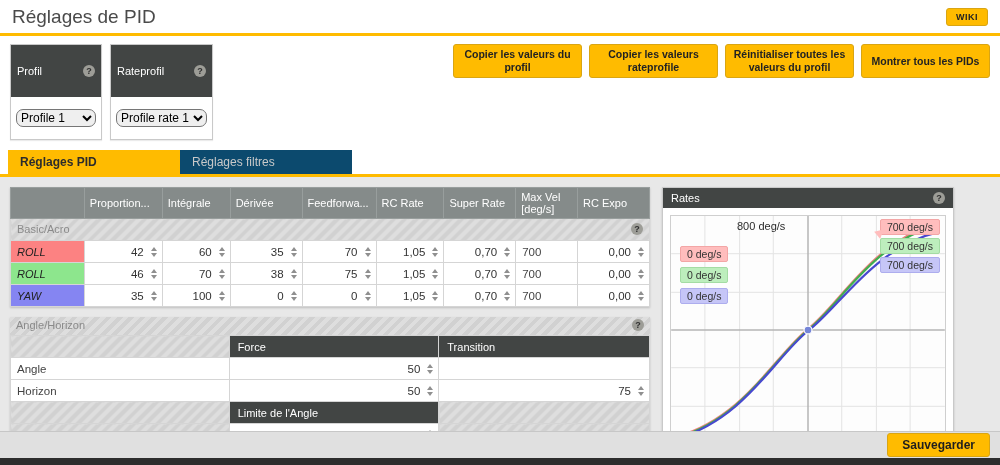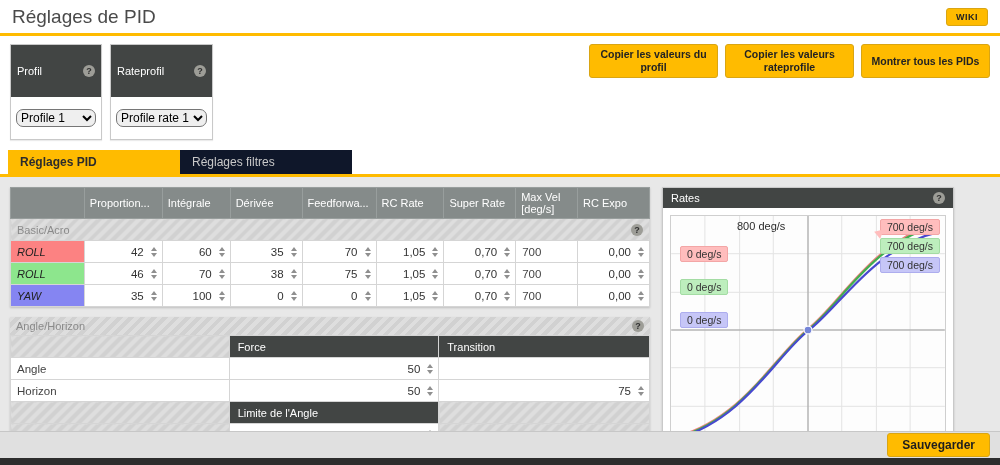--- a/index.html
+++ b/index.html
@@ -19,34 +19,34 @@
   .profile-head { background:#424544; color:#fff; font-size:11px; padding:20px 6px; display:flex; align-items:center; justify-content:space-between; gap:18px; }
   .help-circle { width:12px; height:12px; border-radius:50%; background:#9d9d97; color:#2f2f2f; font-size:9px; font-weight:bold; text-align:center; line-height:12px; flex:none; }
   .profile-box select { margin:12px 5px; font-size:12px; min-width:80px;border-radius:7px; }
   .action-buttons { display:flex; gap:7px; }
   .action-btn { width:129px; min-height:34px; background:#ffbb00; border:1px solid #d9a513; border-radius:3px; color:#222; font-size:10.5px; font-weight:bold; line-height:1.25; text-align:center; padding:3px 6px; cursor:pointer; font-family:"Liberation Sans",sans-serif; }
 
   
   .tabs { display:flex; background:#fff; padding-left:8px; }
   .tab { min-width:172px; padding:5px 12px; font-size:12px; cursor:pointer; }
   .tab.active { background:#ffbb00; color:#2c2c2c; font-weight:bold; }
-  .tab.inactive { background:#0f172a; color:#c9c9c9; }
+  .tab.inactive { background:#0c4a6e; color:#c9c9c9; }
   .tabline { height:3px; background:#ffbb00; }
 
   
   .content { display:flex; gap:12px; padding:10px; height:307px; background:#e8e8e8; align-items:flex-start; }
   .left-col { width:640px; flex:none; }
   .right-col { width:292px; flex:none; }
 
   table { border-collapse:collapse; background:#fff; width:640px; box-shadow:0 1px 2px rgba(0,0,0,.18); }
   th { background:#858b8a; color:#fff; font-weight:normal; font-size:11px; text-align:left; padding:3px 5px; border:1px solid #98
   9e9d; border:1px solid #989e9d; height:30px; vertical-align:middle; }
   td { border:1px solid #d5d5d5; font-size:11.5px; background:#fff; height:22px; }
   .section-cell, .section-bar { background:repeating-linear-gradient(135deg,#dedede 0px,#dedede 4px,#d1d1d1 4px,#d1d1d1 8px); color:#8a8a8a; font-size:11px; }
-  .section-flex { display:flex; align-items:center; justify-content:space-between; padding:8px 6px; height:18px; }
+  .section-flex { display:flex; align-items:flex-start; justify-content:space-between; padding:2px 6px; height:18px; }
   td.axis { font-size:11px; color:#222; padding:3px 6px;font-style:italic; }
   td.axis.roll { background:#fc8282; }
   td.axis.pitch { background:#8de68d; }
   td.axis.yaw { background:#8585f2; }
   td.num { padding:2px 3px; }
   .numcell { display:flex; align-items:center; justify-content:flex-end; }
   .val { text-align:right; color:#333; }
   .stepper { display:inline-flex; flex-direction:column; gap:2px; margin-left:5px; padding:1px 2px; cursor:pointer; }
   .stepper i { display:block; width:0; height:0; border-left:3.5px solid transparent; border-right:3.5px solid transparent; }
   .stepper .a-up { border-bottom:4px solid #8f8f8f; }
@@ -58,21 +58,21 @@
   .panel { margin-top:10px; box-shadow:0 1px 2px rgba(0,0,0,.18); background:#fff; width:640px; }
   .panel table { box-shadow:none; }
 
   
   .rates-panel { background:#fff; border:1px solid #c9c9c9; box-shadow:0 1px 2px rgba(0,0,0,.18); width:292px; }
   .rates-head { background:#424544; color:#fff; font-size:11px; padding:3px 8px; display:flex; align-items:center; justify-content:space-between; height:20px; }
   .graph-wrap { position:relative; padding:7px; }
   .graph-wrap svg { display:block; border:1px solid #cfcfcf; background:#fdfdfd; }
   .max-label { position:absolute; top:12px; left:74px; font-size:11px; color:#2b2b2b; }
   .badges-right { position:absolute; top:11px; right:13px; display:flex; flex-direction:column; gap:3px; align-items:flex-end; }
-  .badges-left { position:absolute; top:38px; left:17px; display:flex; flex-direction:column; gap:17px; align-items:flex-start; }
+  .badges-left { position:absolute; top:38px; left:17px; display:flex; flex-direction:column; gap:5px; align-items:flex-start; }
   .badge { position:relative; font-size:10.5px; color:#333; padding:1px 6px; border-radius:2px; }
   .badge.pink { background:#ffbdbd; border:1px solid #f3a6a6; }
   .badge.green { background:#bdeebd; border:1px solid #a4dca4; }
   .badge.blue { background:#c6c6f7; border:1px solid #adadee; }
   .badge.pointer::before { content:""; position:absolute; left:-7px; bottom:-4px; border-top:5px solid transparent; border-bottom:5px solid transparent; border-right:8px solid #ffbdbd; transform:rotate(18deg); }
   .next-panel-stub { margin-top:14px; height:22px; background:#424544; box-shadow:0 1px 2px rgba(0,0,0,.18); }
 
   
   .footer-bar { position:absolute; left:0; right:0; bottom:7px; height:27px; background:#e0e0e0; border-top:1px solid #c7c7c7; display:flex; justify-content:flex-end; align-items:center; gap:8px; padding:0 10px; }
   .footer-btn { background:#ffbb00; border:1px solid #d9a513; border-radius:3px; color:#1e1e1e; font-size:12px; font-weight:bold; padding:4px 14px; cursor:pointer; font-family:"Liberation Sans",sans-serif; }
@@ -105,20 +105,21 @@
           <span class="help-circle">?</span>
         </div>
         <select>
           <option>Profile rate 1</option>
         </select>
       </div>
     </div>
     <div class="action-buttons">
       <button class="action-btn">Copier les valeurs du profil</button>
       <button class="action-btn">Copier les valeurs rateprofile</button>
+      <button class="action-btn">Réinitialiser toutes les valeurs du profil</button>
       <button class="action-btn">Montrer tous les PIDs</button>
     </div>
   </div>
 
   <div class="tabs">
     <div class="tab active">Réglages PID</div>
     <div class="tab inactive">Réglages filtres</div>
   </div>
   <div class="tabline"></div>
 

